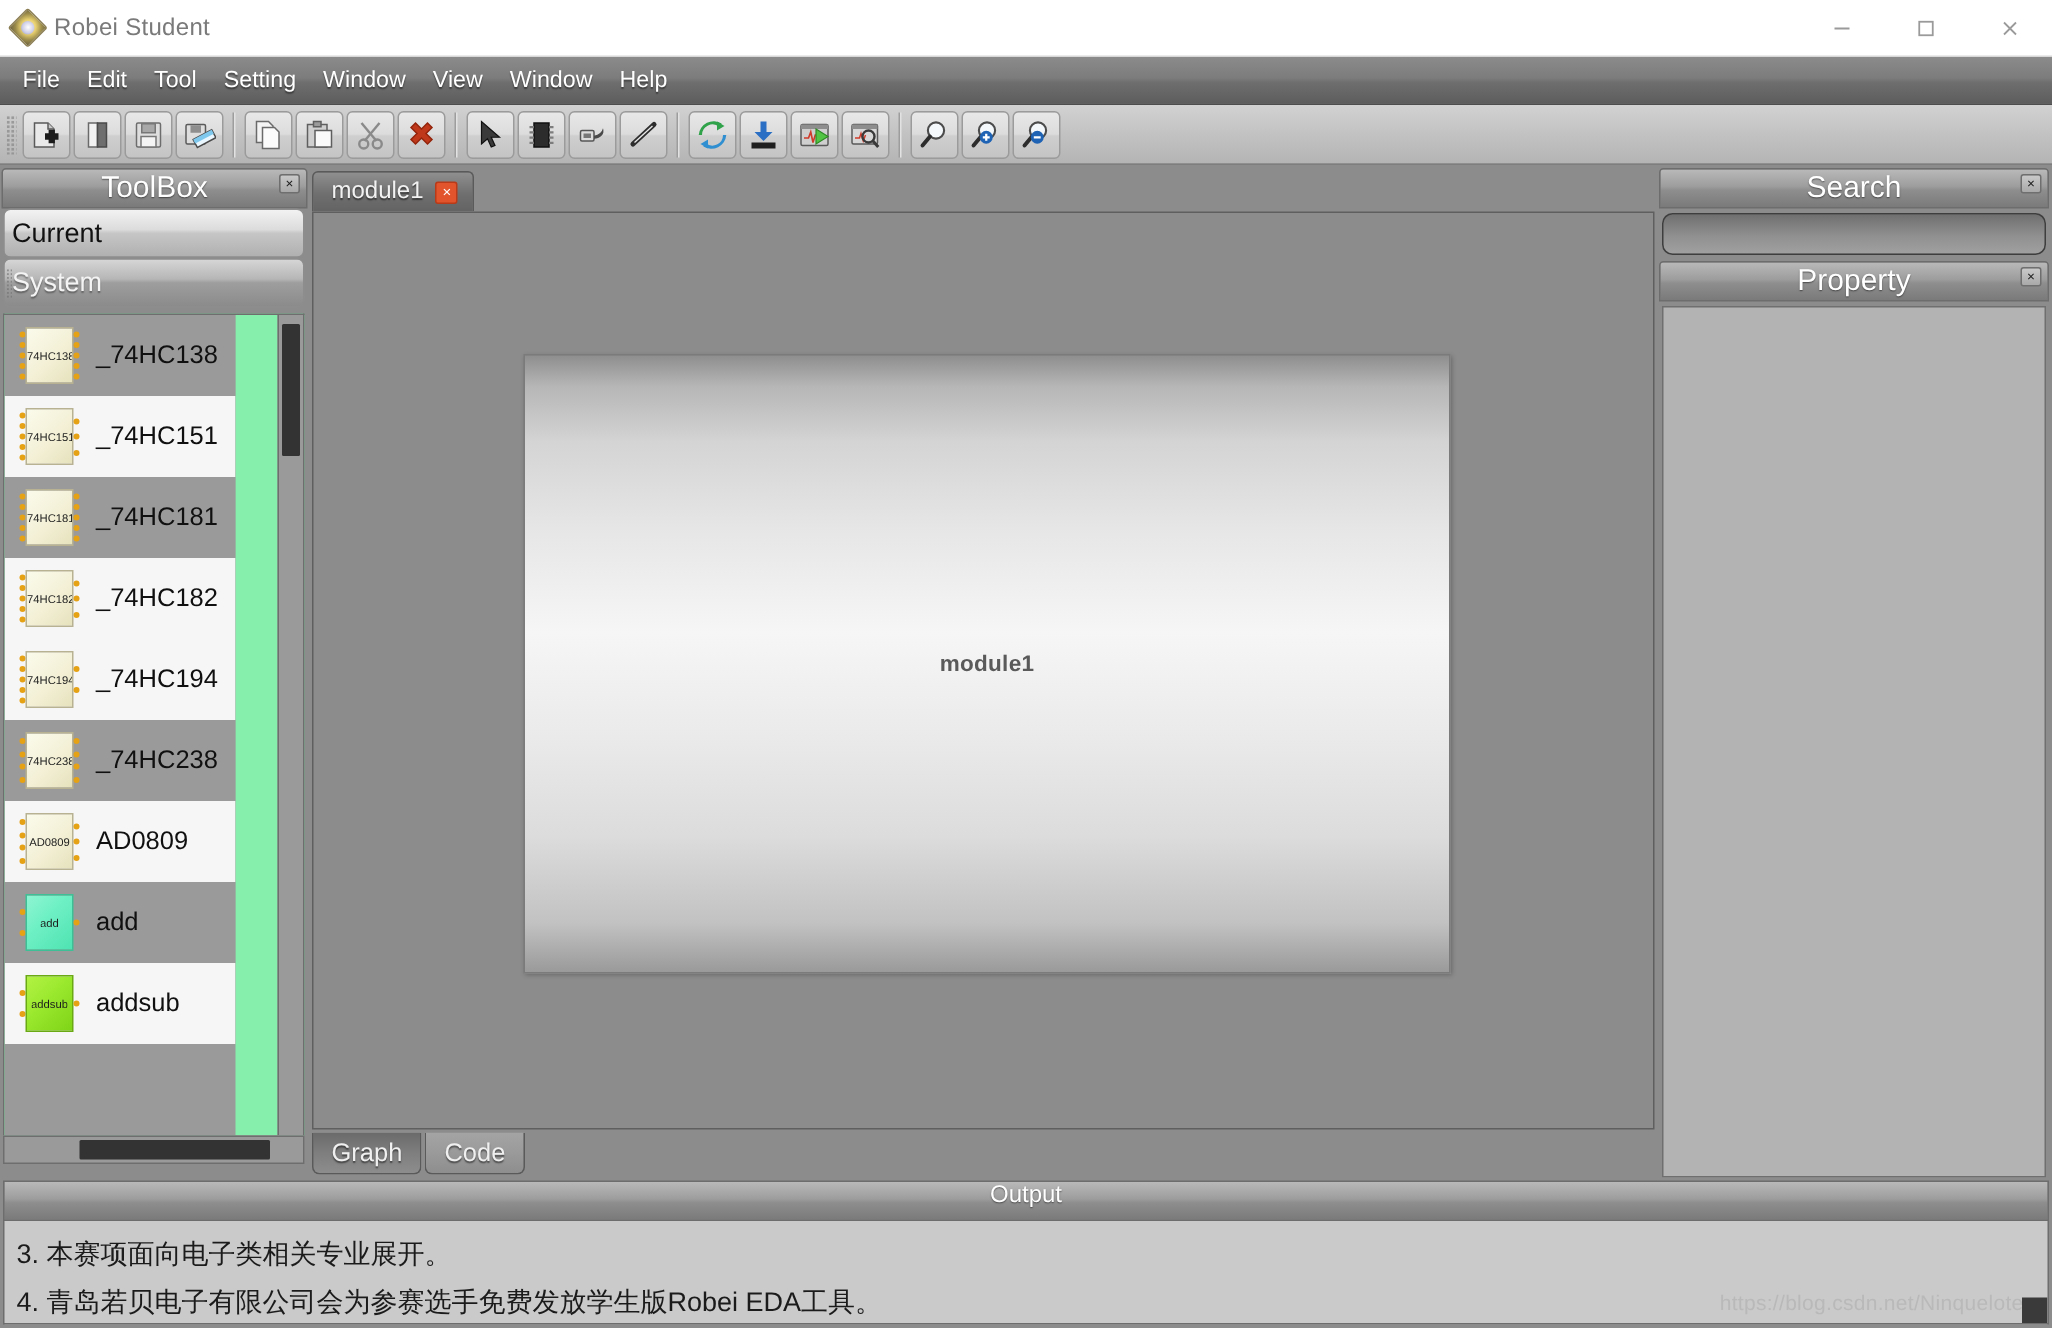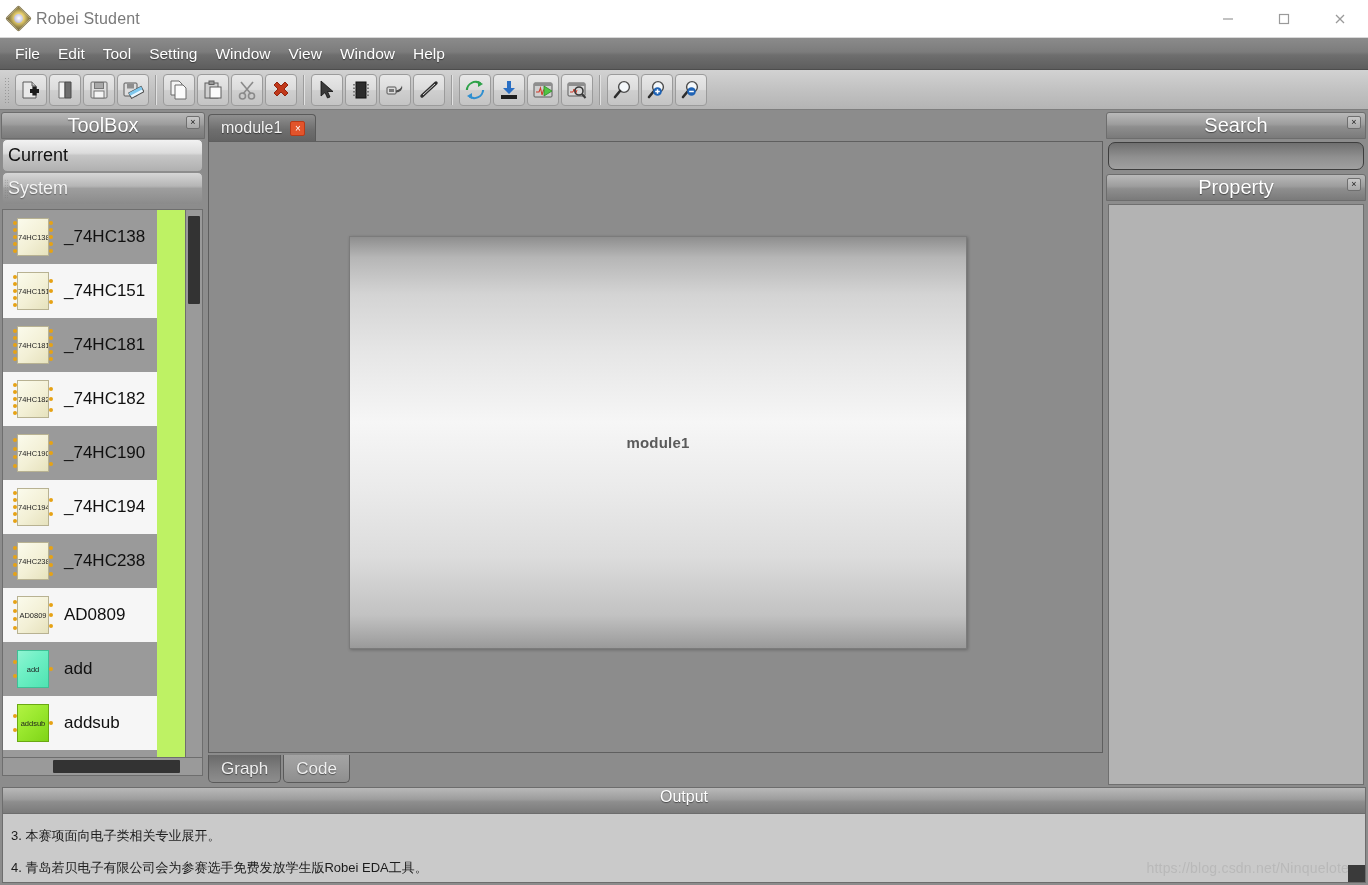--- a/index.html
+++ b/index.html
@@ -135,21 +135,21 @@
   .tbx-section.dark .stxt { color: #f4f4f4; text-shadow: 0 1px 1px rgba(0,0,0,.35); }
   .tbx-section .grip {
     position:absolute; left:1px; top:6px; width:4px; height:20px;
     background-image: radial-gradient(circle,#6f6f6f 40%,transparent 42%);
     background-size: 2.5px 2.5px; opacity:.6;
   }
 
   .tbx-listwrap {
     flex: 1; min-height: 0; display: flex; margin: 4px 2px 0 1px;
     border: 1px solid #6e6e6e; border-bottom: none;
-    background: #bef264;
+    background: #86efac;
     overflow: hidden;
     gap: 28px;
   }
   .tbx-list {
     flex: 1; min-width: 0; overflow: hidden; position: relative;
     background: #9a9a9a;
   }
   .comp-row {
     height: 54px; display: flex; align-items: center; gap: 9px;
     padding-left: 8px;
@@ -320,21 +320,21 @@
   }
   .output-body {
     flex: 1; min-height: 0;
     background: #cacaca;
     border: 1px solid #6d6d6d; border-top: none;
     padding: 6px 8px 0 8px;
     position: relative;
     overflow: hidden;
   }
   .out-line {
-    font-size: 13px; color: #1b1b1b; line-height: 32px;
+    font-size: 18px; color: #1b1b1b; line-height: 32px;
     white-space: nowrap;
   }
   .watermark {
     position: absolute; right: 16px; bottom: 6px;
     font-size: 14px; color: #b9b9b9;
     letter-spacing: .2px; pointer-events: none;
   }
   .out-corner {
     position: absolute; right: 0; bottom: 0;
     width: 17px; height: 17px; background: #3a3a3a;
@@ -642,39 +642,20 @@
                 </div>
               <div class="pins right">
                   <i class="pin"></i>
                   <i class="pin"></i>
                   <i class="pin"></i>
                 </div>
             </div>
             <div class="comp-name">_74HC182</div>
           </div>
 
-          <div class="comp-row odd">
-            <div class="comp-icon">
-              <div class="pins left">
-                  <i class="pin"></i>
-                  <i class="pin"></i>
-                  <i class="pin"></i>
-                  <i class="pin"></i>
-                </div>
-              <div class="comp-chip cream">
-                  <span class="clabel">74HC190</span>
-                </div>
-              <div class="pins right">
-                  <i class="pin"></i>
-                  <i class="pin"></i>
-                  <i class="pin"></i>
-                </div>
-            </div>
-            <div class="comp-name">_74HC190</div>
-          </div>
 
           <div class="comp-row even">
             <div class="comp-icon">
               <div class="pins left">
                   <i class="pin"></i>
                   <i class="pin"></i>
                   <i class="pin"></i>
                   <i class="pin"></i>
                   <i class="pin"></i>
                 </div>

